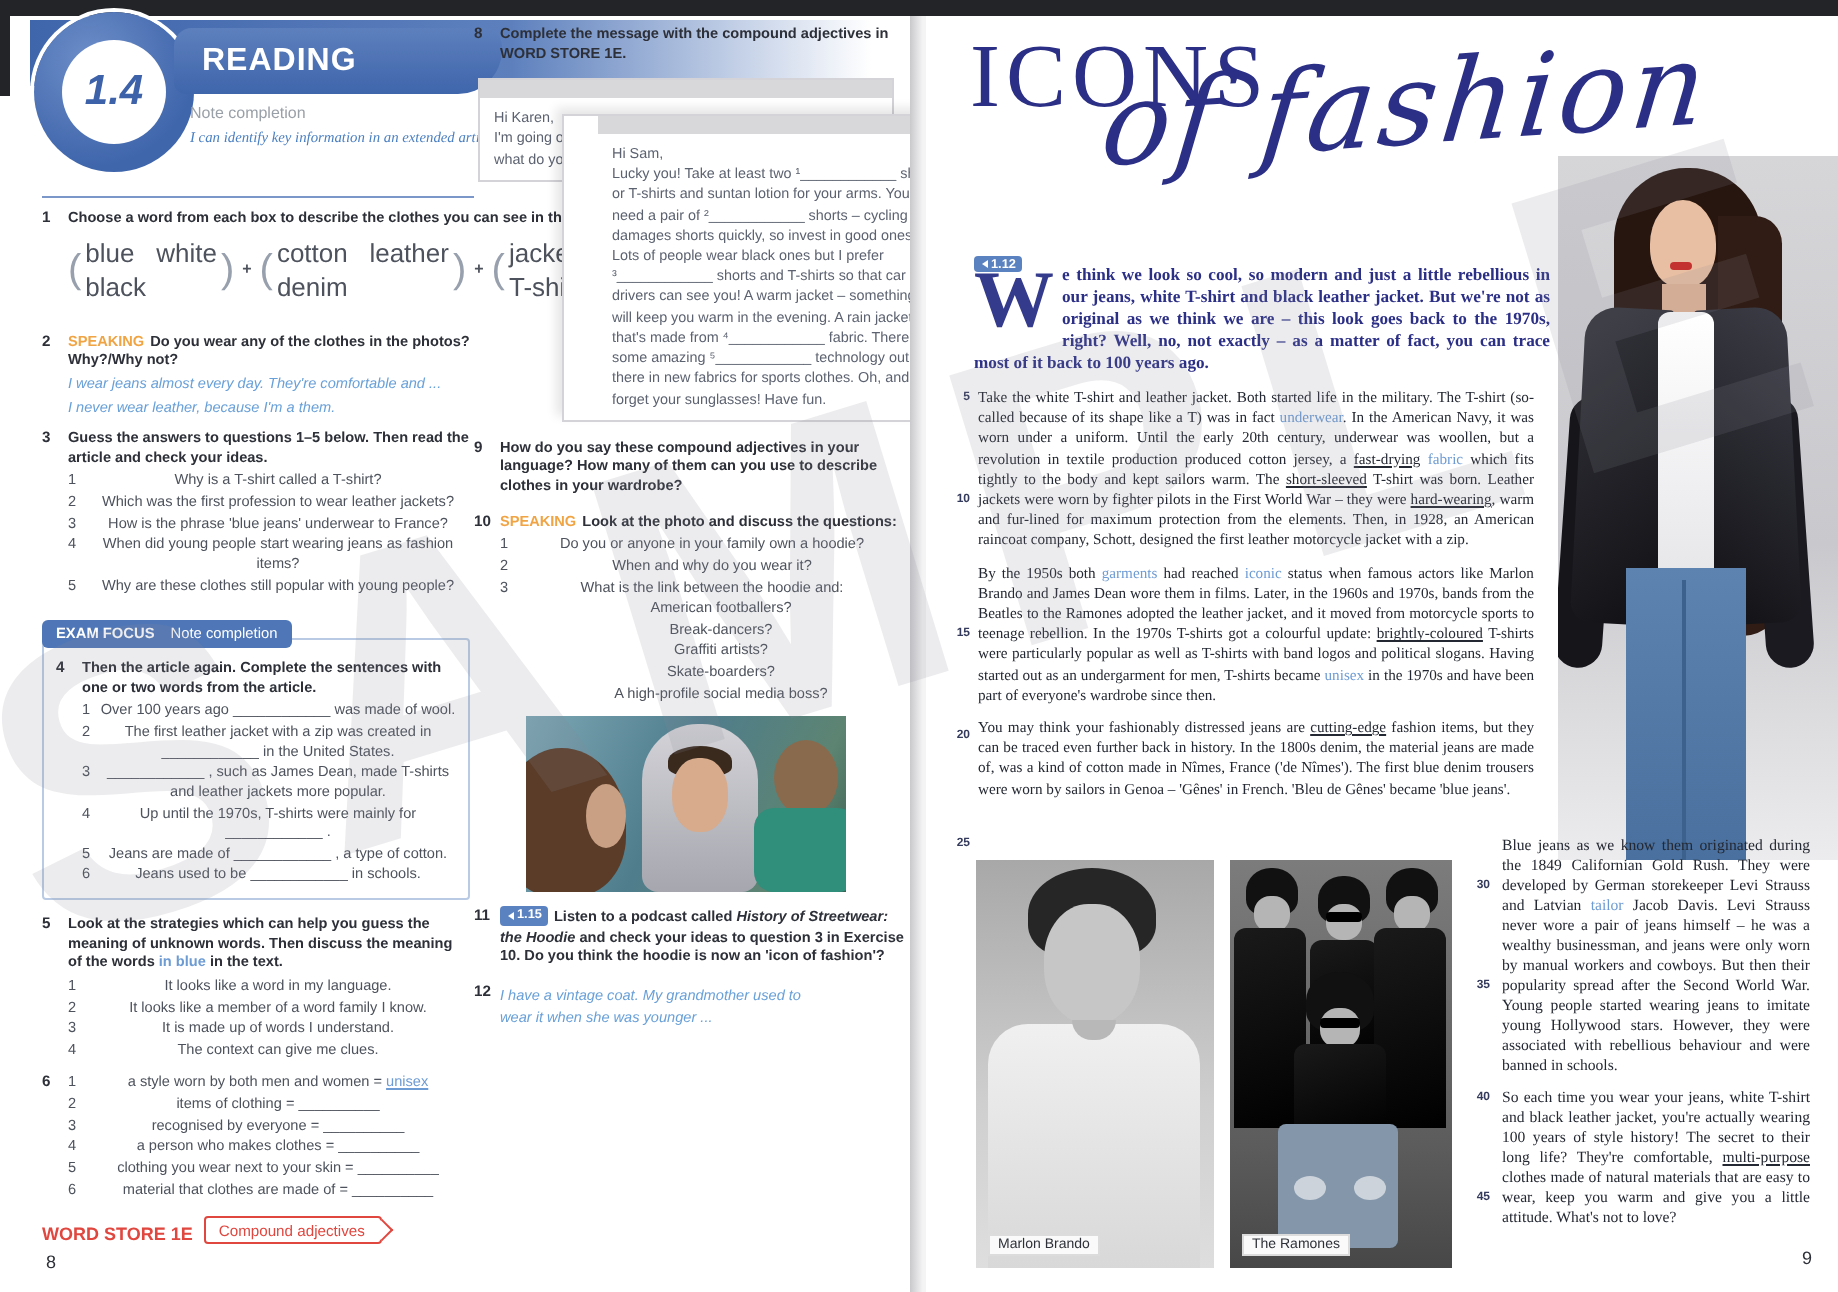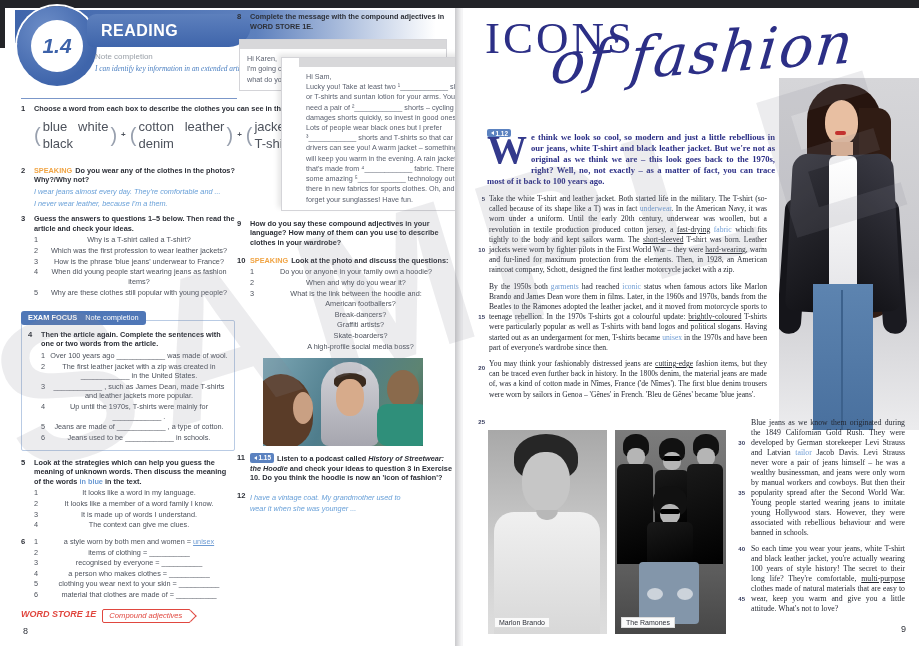--- a/index.html
+++ b/index.html
@@ -70,21 +70,21 @@
         border-radius:3px;padding:2.5px 7px;font-size:7.4px;}
   .ef-tab b{font-weight:bold;margin-right:8px;}
   .ef-box{border:1px solid #b9cbe4;border-radius:2px;margin-top:-5px;padding:9px 6px 6px 6px;background:#fff;}
 
   
   .audio{display:inline-flex;align-items:center;background:#5b82c0;color:#fff;border-radius:2px;
         padding:0.5px 3px 0.5px 2px;font-size:6.4px;font-weight:bold;margin-right:3px;vertical-align:1px;}
   .spk{width:0;height:0;border:2.5px solid transparent;border-right:3.5px solid #fff;margin-right:1.5px;}
 
   
-  .ws-row{display:flex;align-items:flex-start;gap:6px;margin:8px 0 5px;font-style:italic;}
+  .ws-row{display:flex;align-items:flex-end;gap:6px;margin:8px 0 5px;}
   .ws-title{color:#e0473f;font-weight:bold;font-size:9px;}
   .ws-tag{position:relative;border:1px solid #e0473f;color:#e0473f;font-size:7.6px;
         padding:1.5px 8px 1.5px 6px;border-radius:2px;}
   .ws-tag::after{content:"";position:absolute;right:-4.5px;top:50%;width:7px;height:7px;background:#fff;
         border-top:1px solid #e0473f;border-right:1px solid #e0473f;
         transform:translateY(-50%) rotate(45deg);}
 
   .pageno{position:absolute;font-size:9px;color:#2d3038;}
   .pageno-left{left:18px;top:618px;}
   .pageno-right{left:438px;top:616px;}

